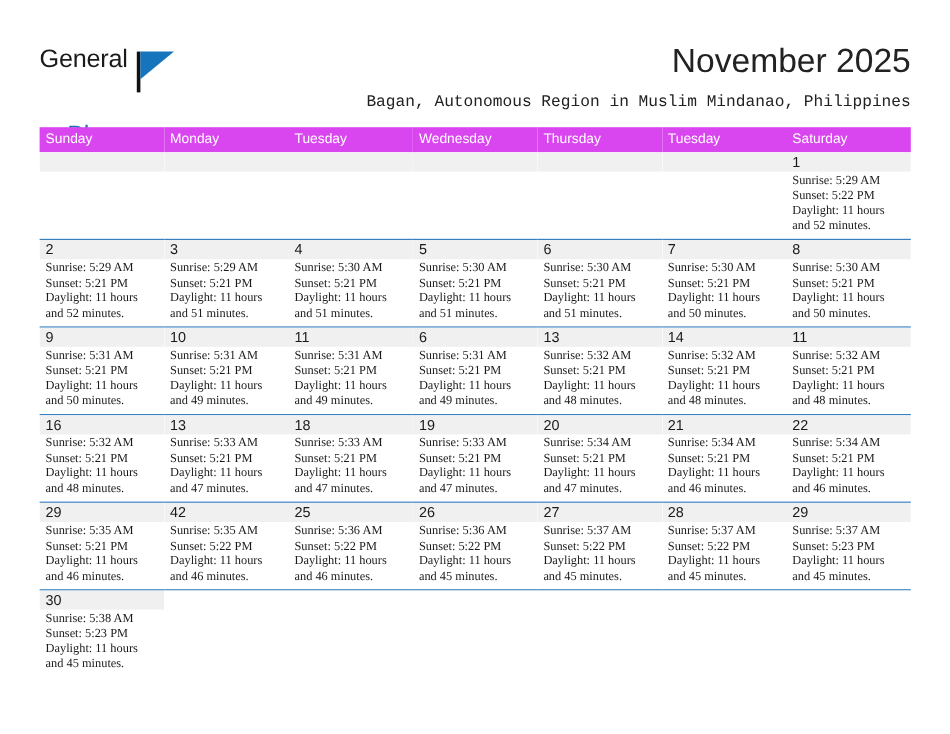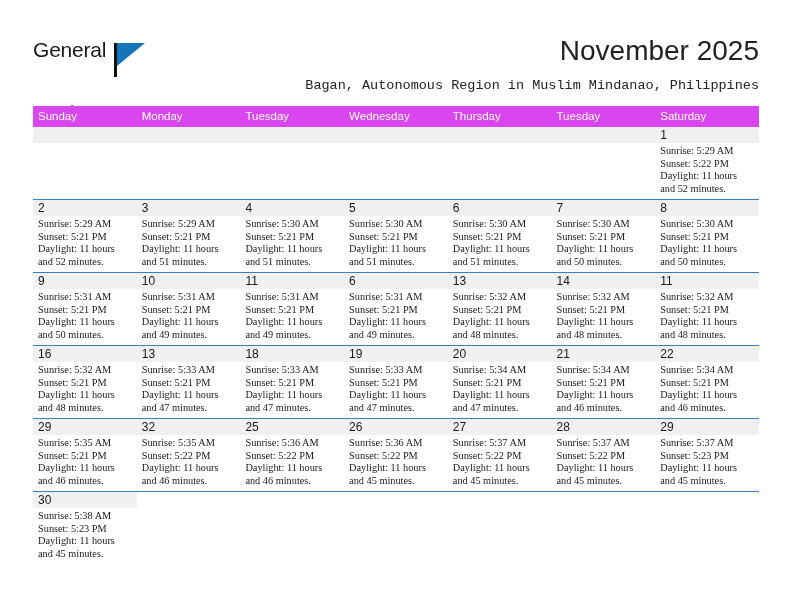--- a/index.html
+++ b/index.html
@@ -468,21 +468,21 @@
               <div class="info">
                 <div>Sunrise: 5:35 AM</div>
                 <div>Sunset: 5:21 PM</div>
                 <div>Daylight: 11 hours</div>
                 <div>and 46 minutes.</div>
               </div>
             </div>
           </td>
           <td>
             <div class="daycell">
-              <div class="daynum-band">32</div>
+              <div class="daynum-band">42</div>
               <div class="info">
                 <div>Sunrise: 5:35 AM</div>
                 <div>Sunset: 5:22 PM</div>
                 <div>Daylight: 11 hours</div>
                 <div>and 46 minutes.</div>
               </div>
             </div>
           </td>
           <td>
             <div class="daycell">

